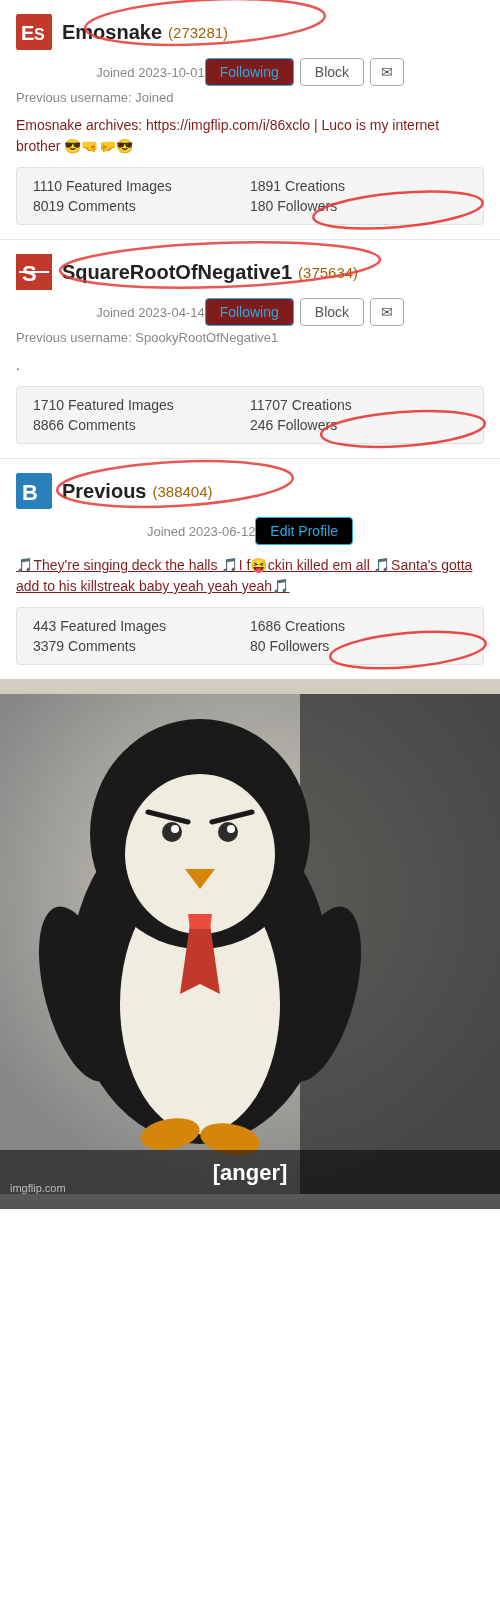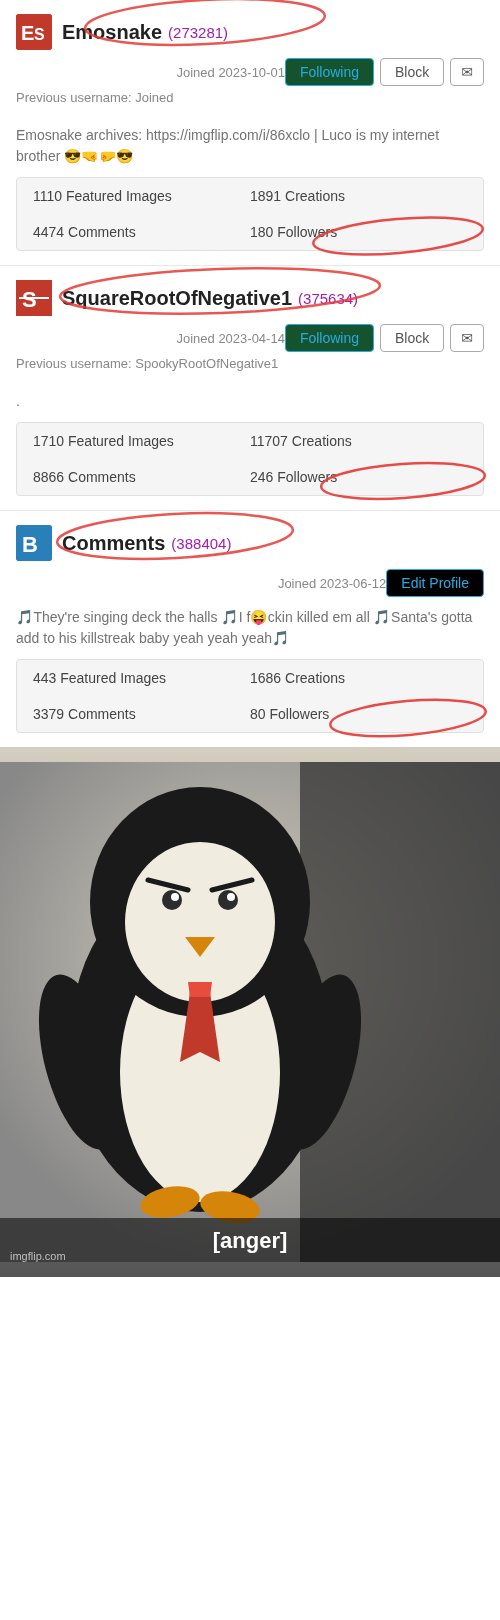--- a/index.html
+++ b/index.html
@@ -30,43 +30,43 @@
     }
 
     .profile-name {
       font-size: 20px;
       font-weight: bold;
       color: #222;
     }
 
     .profile-id {
       font-size: 15px;
-      color: #a21caf;
+      color: #a16207;
       margin-left: 6px;
     }
 
     .profile-meta-row {
       display: flex;
       align-items: center;
-      justify-content: flex-end;
+      justify-content: center;
       margin-bottom: 4px;
     }
 
     .join-date {
       font-size: 13px;
       color: #888;
     }
 
     .action-buttons {
       display: flex;
       gap: 6px;
     }
 
     .btn-following {
-      background: #14532d;
+      background: #7f1d1d;
       color: #29abe2;
       border: 1.5px solid #29abe2;
       padding: 5px 14px;
       border-radius: 4px;
       font-size: 14px;
       cursor: pointer;
     }
 
     .btn-block {
       background: #fff;
@@ -99,34 +99,34 @@
     }
 
     .prev-username {
       font-size: 13px;
       color: #888;
       margin-bottom: 8px;
     }
 
     .bio {
       font-size: 14px;
-      color: #737373;
+      color: #7f1d1d;
       line-height: 1.5;
-      margin: 20px 0 10px 0;
+      margin: 10px 0 10px 0;
     }
 
     .stats-box {
       background: #f5f5f5;
       border: 1px solid #e0e0e0;
       border-radius: 4px;
       padding: 10px 16px;
       margin: 10px 0 14px 0;
       display: grid;
       grid-template-columns: 1fr 1fr;
-      row-gap: 20px;
+      row-gap: 4px;
     }
 
     .stat-item {
       font-size: 14px;
       color: #444;
     }
 
     .divider {
       border: none;
       border-top: 1px solid #e8e8e8;
@@ -228,21 +228,21 @@
   <div class="prev-username">
     <span>Previous username:</span>
     <span>Joined</span>
   </div>
 
   <div class="bio">Emosnake archives: https://imgflip.com/i/86xclo | Luco is my internet brother 😎🤜🤛😎</div>
 
   <div class="stats-box section-wrapper" style="position:relative;">
     <span class="stat-item">1110 Featured Images</span>
     <span class="stat-item">1891 Creations</span>
-    <span class="stat-item">4474 Comments</span>
+    <span class="stat-item">8019 Comments</span>
     <span class="stat-item" style="position:relative;">180 Followers</span>
 
     <svg class="red-annotation" style="bottom:-8px; right:-10px; width:190px; height:44px;" viewBox="0 0 190 44">
       <ellipse cx="95" cy="22" rx="85" ry="17" fill="none" stroke="#e53935" stroke-width="2.5" transform="rotate(-5 95 22)" opacity="0.9"></ellipse>
     </svg>
   </div>
 </div>
 
 <hr class="divider">
 
@@ -303,32 +303,32 @@
   </svg>
 
   <div class="profile-header">
     <div class="profile-icon icon-blue">
       <svg width="36" height="36" viewBox="0 0 36 36">
         <rect width="36" height="36" fill="#2980b9" rx="3"></rect>
 
         <text x="6" y="27" font-size="22" font-weight="bold" fill="white" font-family="Arial">B</text>
       </svg>
     </div>
-    <span class="profile-name">Comments</span>
+    <span class="profile-name">Previous</span>
     <span class="profile-id">(388404)</span>
   </div>
 
   <div class="profile-meta-row">
     <span class="join-date">Joined 2023-06-12</span>
     <div class="action-buttons">
       <button class="btn-edit">Edit Profile</button>
     </div>
   </div>
 
-  <div class="bio" style="margin-top:10px;">🎵They're singing deck the halls 🎵I f😝ckin killed em all 🎵Santa's gotta add to his killstreak baby yeah yeah yeah🎵</div>
+  <div class="bio" style="margin-top:10px;text-decoration:underline;">🎵They're singing deck the halls 🎵I f😝ckin killed em all 🎵Santa's gotta add to his killstreak baby yeah yeah yeah🎵</div>
 
   <div class="stats-box section-wrapper" style="position:relative;">
     <span class="stat-item">443 Featured Images</span>
     <span class="stat-item">1686 Creations</span>
     <span class="stat-item">3379 Comments</span>
     <span class="stat-item">80 Followers</span>
 
     <svg class="red-annotation" style="bottom:-8px; right:-10px; width:170px; height:44px;" viewBox="0 0 170 44">
       <ellipse cx="85" cy="22" rx="78" ry="17" fill="none" stroke="#e53935" stroke-width="2.5" transform="rotate(-5 85 22)" opacity="0.9"></ellipse>
     </svg>

